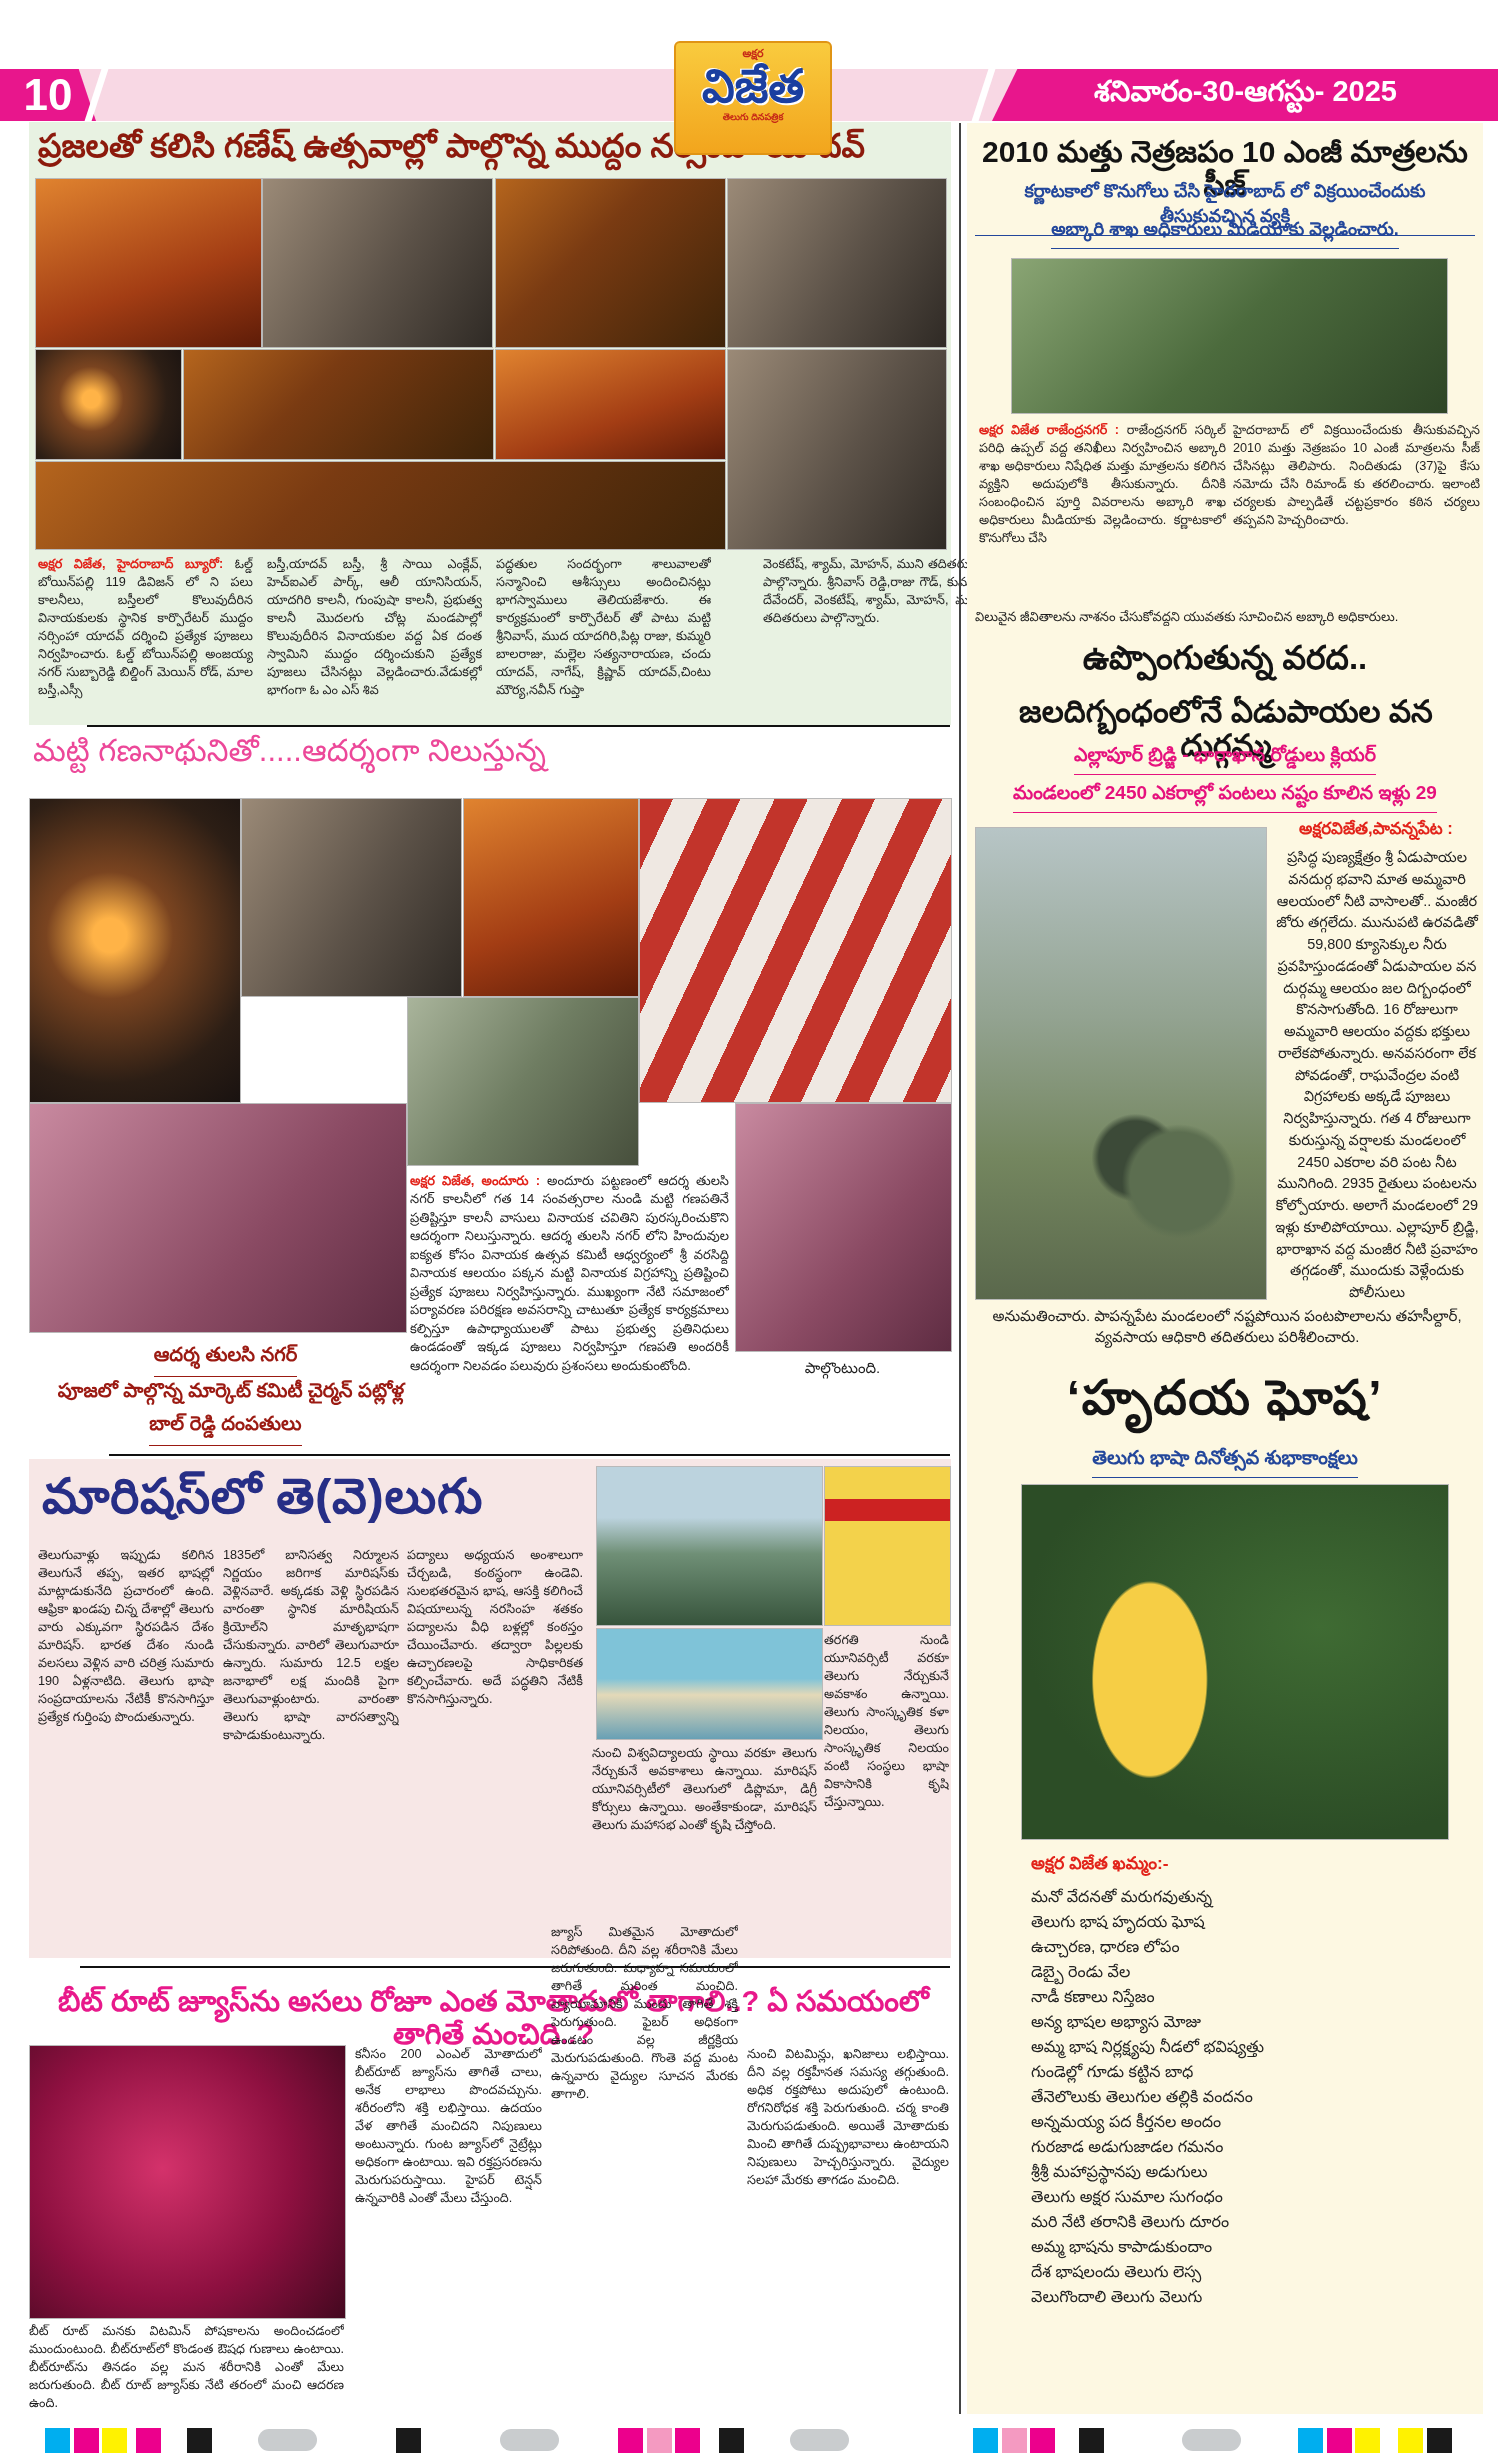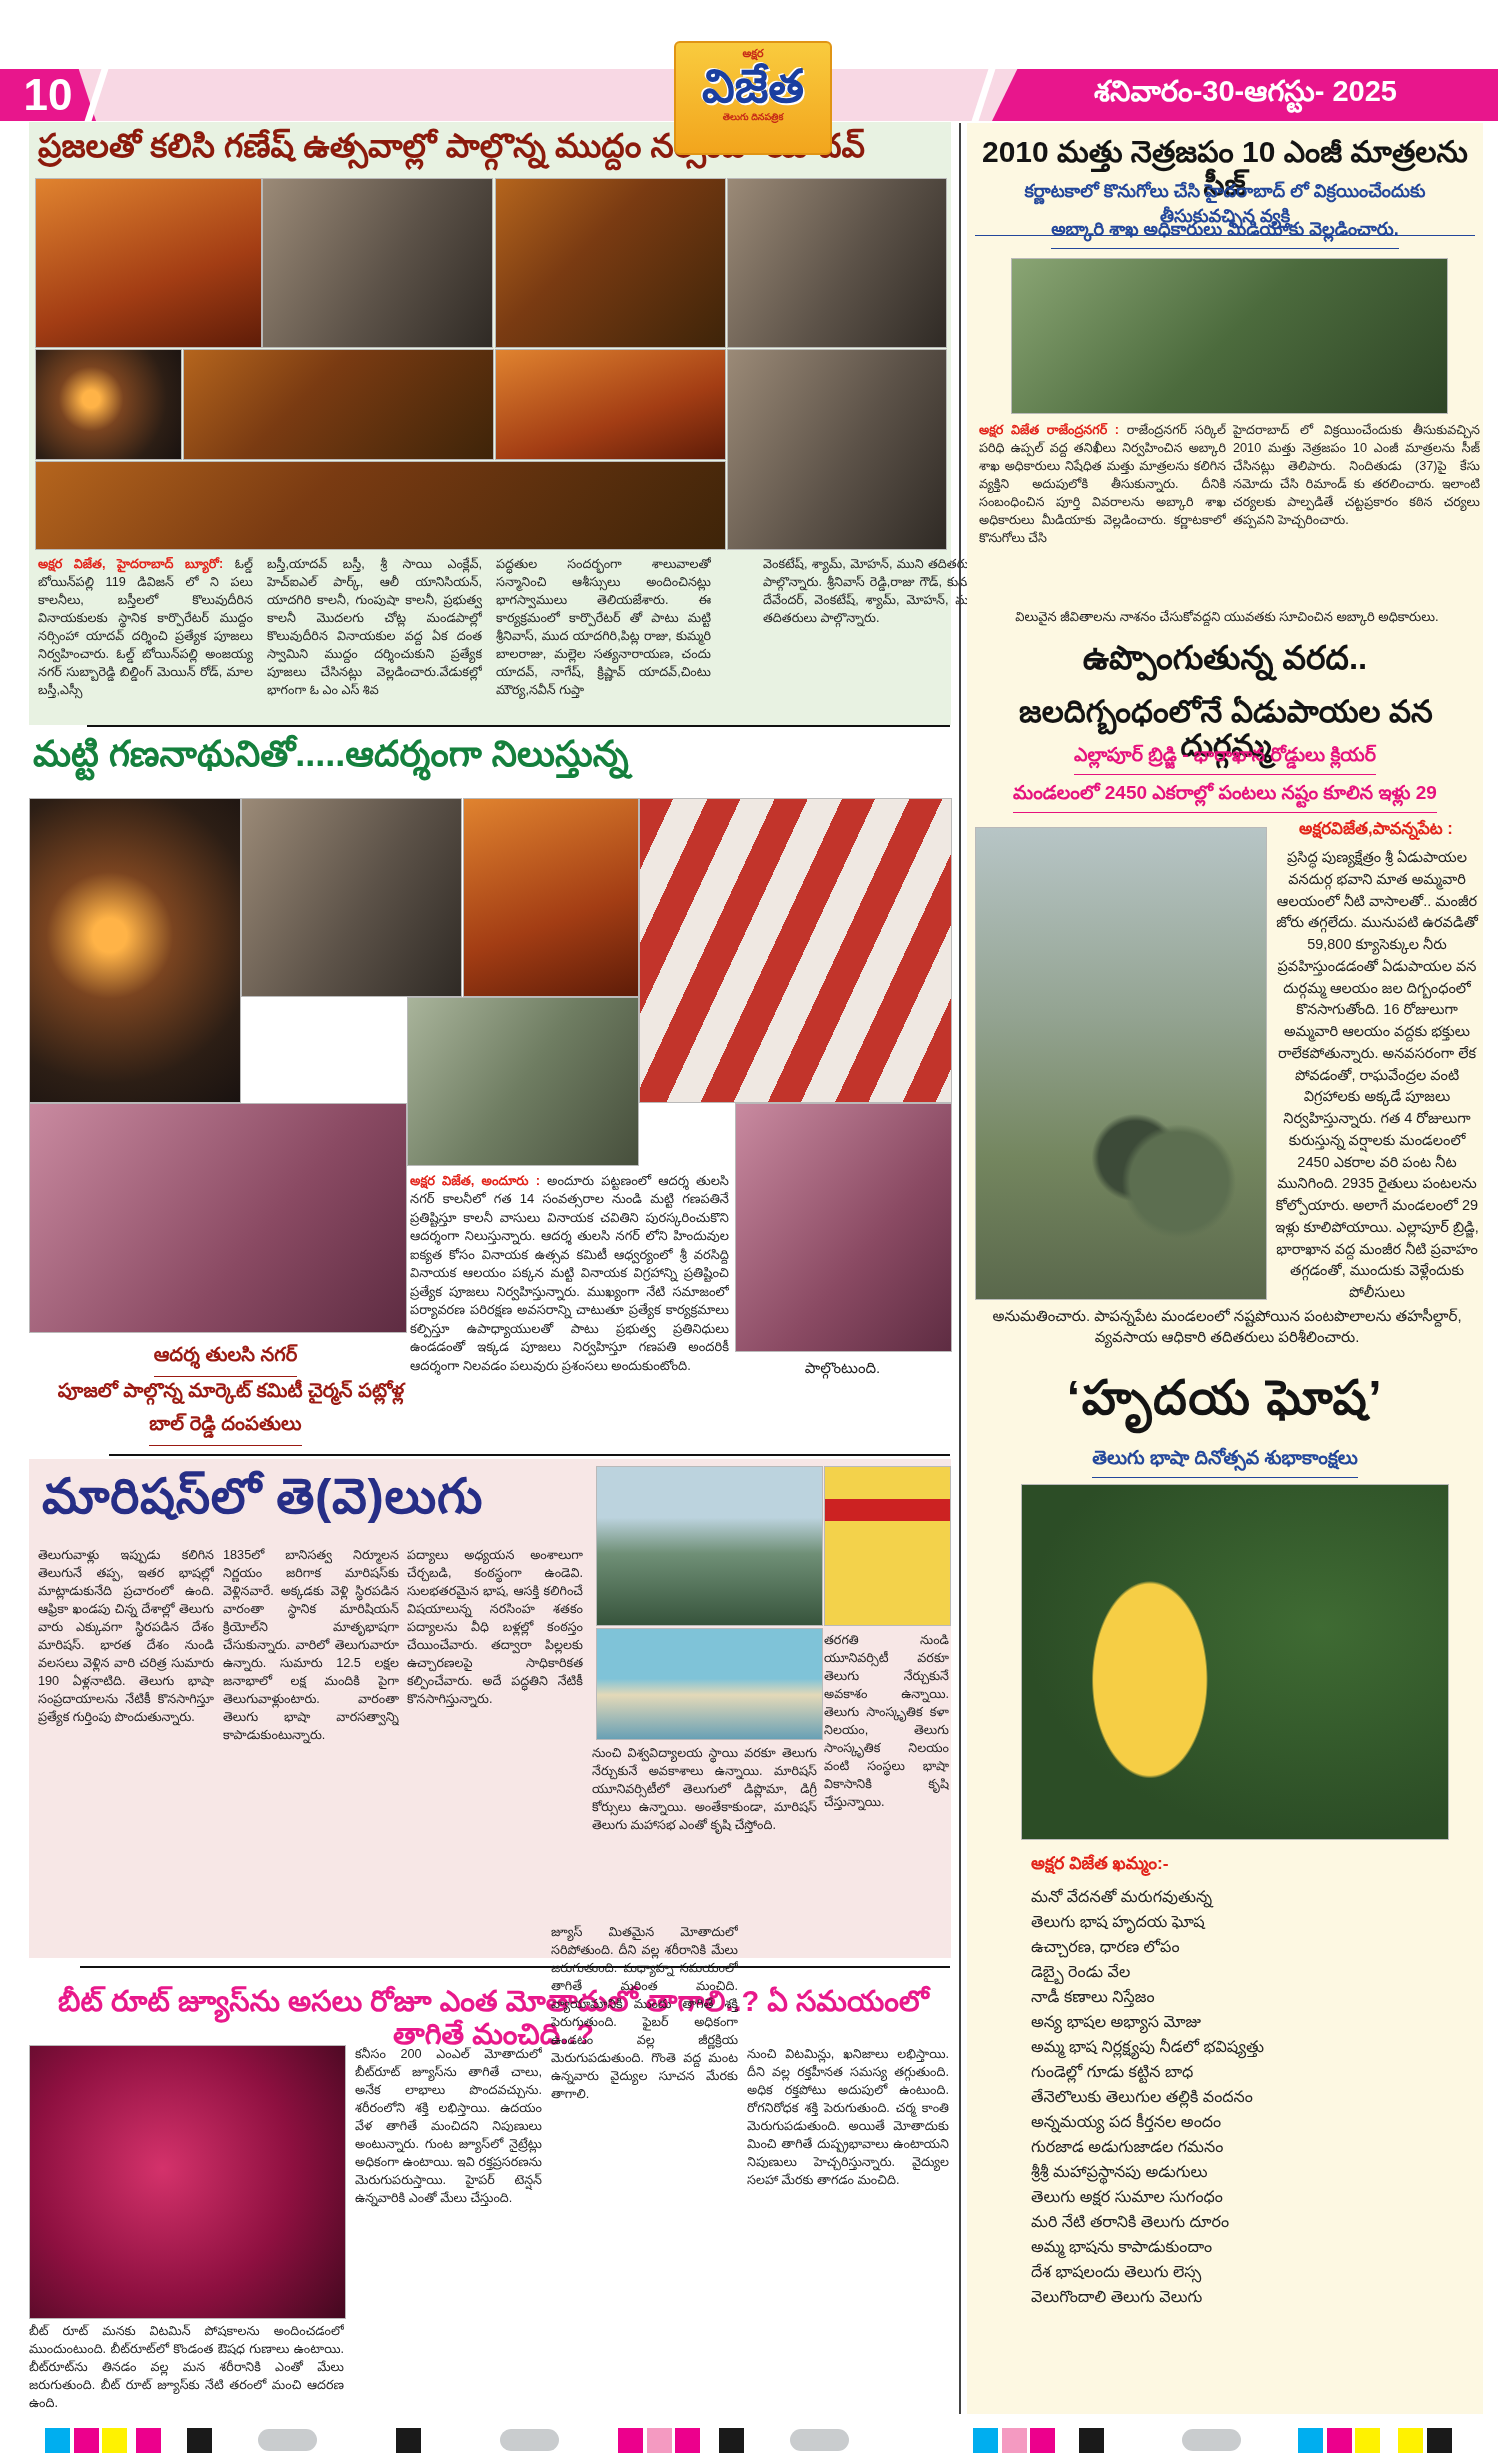--- a/index.html
+++ b/index.html
@@ -11,21 +11,21 @@
   .logo-box{background:linear-gradient(180deg,#f9cb3e,#f2a51d);border:2.2px solid #e09414;border-radius:5.8px;text-align:center;z-index:5;}
   .logo-top{color:#c62817;font-size:11px;font-weight:bold;margin-top:4.4px;}
   .logo-main{color:#1b3fa0;font-size:46px;font-weight:bold;line-height:1.05;text-shadow:1.5px 1.5px 0 #ffffff,-1.5px -1.5px 0 #ffffff;}
   .logo-bottom{color:#c62817;font-size:9.4px;font-weight:bold;}
   .slash{background:#ffffff;transform:skewX(-18deg);}
   
   .sec-green{background:#e8f2e2;}
   .sec-pink{background:#f7e7e6;}
   .sec-cream{background:#fdf8e2;}
   .hl-darkred{color:#8c1a0c;font-weight:bold;font-size:33px;line-height:1.1;}
-  .hl-red{color:#15803d;font-weight:bold;font-size:36px;line-height:1.05;}
+  .hl-red{color:#ec4899;font-weight:normal;font-size:31px;line-height:1.05;}
   .hl-navy{color:#272e86;font-weight:bold;font-size:49px;line-height:1.0;letter-spacing:0.7px;}
   .hl-pink{color:#e8198b;font-weight:bold;font-size:29px;text-align:center;line-height:1.15;}
   .hl-black{color:#141414;font-weight:bold;text-align:center;line-height:1.1;}
   .sub-blue{color:#23479b;font-weight:bold;font-size:18px;text-align:center;}
   .sub-blue span,.sub-pink span{display:inline-block;border-bottom:1.5px solid currentColor;padding-bottom:4.4px;}
   .sub-pink{color:#e6127d;font-weight:bold;font-size:19px;text-align:center;}
   .bt{font-size:12.7px;line-height:1.42;color:#1d1d1d;text-align:justify;overflow:hidden;}
   .bt2{font-size:14.5px;line-height:1.5;color:#1d1d1d;text-align:center;overflow:hidden;}
   .dl{color:#e2231a;font-weight:bold;}
   .cap-red{color:#9b1a12;font-weight:bold;font-size:19.6px;text-align:center;}
@@ -143,21 +143,21 @@
 
 <div class="abs hl-black" style="left:975px;top:135px;width:500px;font-size:30px;">2010 మత్తు నెత్రజపం 10 ఎంజీ మాత్రలను సీజ్</div>
 <div class="abs sub-blue" style="left:975px;top:181px;width:500px;"><span>కర్ణాటకాలో కొనుగోలు చేసి హైదరాబాద్ లో విక్రయించేందుకు తీసుకువచ్చిన వ్యక్తి</span></div>
 <div class="abs sub-blue" style="left:975px;top:219px;width:500px;"><span>అబ్కారి శాఖ అధికారులు మీడియాకు వెల్లడించారు.</span></div>
 <div class="abs ph g5" style="left:1011px;top:258px;width:435px;height:154px;"></div>
 <div class="abs bt" style="left:979px;top:421px;width:247px;height:183px;">
   <span class="dl">అక్షర విజేత రాజేంద్రనగర్ :</span>
   <span>రాజేంద్రనగర్ సర్కిల్ పరిధి ఉప్పల్ వద్ద తనిఖీలు నిర్వహించిన అబ్కారి శాఖ అధికారులు నిషేధిత మత్తు మాత్రలను కలిగిన వ్యక్తిని అదుపులోకి తీసుకున్నారు. దీనికి సంబంధించిన పూర్తి వివరాలను అబ్కారి శాఖ అధికారులు మీడియాకు వెల్లడించారు. కర్ణాటకాలో కొనుగోలు చేసి</span>
 </div>
 <div class="abs bt" style="left:1233px;top:421px;width:247px;height:183px;">హైదరాబాద్ లో విక్రయించేందుకు తీసుకువచ్చిన 2010 మత్తు నెత్రజపం 10 ఎంజీ మాత్రలను సీజ్ చేసినట్లు తెలిపారు. నిందితుడు (37)పై కేసు నమోదు చేసి రిమాండ్ కు తరలించారు. ఇలాంటి చర్యలకు పాల్పడితే చట్టప్రకారం కఠిన చర్యలు తప్పవని హెచ్చరించారు.</div>
-<div class="abs bt" style="left:975px;top:608px;width:504px;height:22px;text-align:center;font-size:13px;">విలువైన జీవితాలను నాశనం చేసుకోవద్దని యువతకు సూచించిన అబ్కారి అధికారులు.</div>
+<div class="abs bt" style="left:975px;top:608px;width:504px;height:22px;font-size:13px;">విలువైన జీవితాలను నాశనం చేసుకోవద్దని యువతకు సూచించిన అబ్కారి అధికారులు.</div>
 
 <div class="abs hl-black" style="left:975px;top:640px;width:500px;font-size:33px;">ఉప్పొంగుతున్న వరద..</div>
 <div class="abs hl-black" style="left:972px;top:695px;width:508px;font-size:31px;">జలదిగ్బంధంలోనే ఏడుపాయల వన దుర్గమ్మ</div>
 <div class="abs sub-pink" style="left:975px;top:744px;width:500px;"><span>ఎల్లాపూర్ బ్రిడ్జి - భారాఖాన రోడ్డులు క్లియర్</span></div>
 <div class="abs sub-pink" style="left:975px;top:782px;width:500px;"><span>మండలంలో 2450 ఎకరాల్లో పంటలు నష్టం కూలిన ఇళ్లు 29</span></div>
 <div class="abs ph g6" style="left:975px;top:827px;width:290px;height:471px;"></div>
 <div class="abs dl" style="left:1273px;top:819px;width:206px;font-size:16.7px;text-align:center;">అక్షరవిజేత,పావన్నపేట :</div>
 <div class="abs bt2" style="left:1275px;top:847px;width:204px;height:451px;">ప్రసిద్ధ పుణ్యక్షేత్రం శ్రీ ఏడుపాయల వనదుర్గ భవాని మాత అమ్మవారి ఆలయంలో నీటి వాసాలతో.. మంజీర జోరు తగ్గలేదు. మునుపటి ఉరవడితో 59,800 క్యూసెక్కుల నీరు ప్రవహిస్తుండడంతో ఏడుపాయల వన దుర్గమ్మ ఆలయం జల దిగ్బంధంలో కొనసాగుతోంది. 16 రోజులుగా అమ్మవారి ఆలయం వద్దకు భక్తులు రాలేకపోతున్నారు. అనవసరంగా లేక పోవడంతో, రాఘవేంద్రల వంటి విగ్రహాలకు అక్కడే పూజలు నిర్వహిస్తున్నారు. గత 4 రోజులుగా కురుస్తున్న వర్షాలకు మండలంలో 2450 ఎకరాల వరి పంట నీట మునిగింది. 2935 రైతులు పంటలను కోల్పోయారు. అలాగే మండలంలో 29 ఇళ్లు కూలిపోయాయి. ఎల్లాపూర్ బ్రిడ్జి, భారాఖాన వద్ద మంజీర నీటి ప్రవాహం తగ్గడంతో, ముందుకు వెళ్లేందుకు పోలీసులు</div>
 <div class="abs caption" style="left:975px;top:1305px;width:504px;height:61px;">అనుమతించారు.  పాపన్నపేట మండలంలో నష్టపోయిన పంటపొలాలను తహసీల్దార్, వ్యవసాయ ఆధికారి తదితరులు పరిశీలించారు.</div>
 

